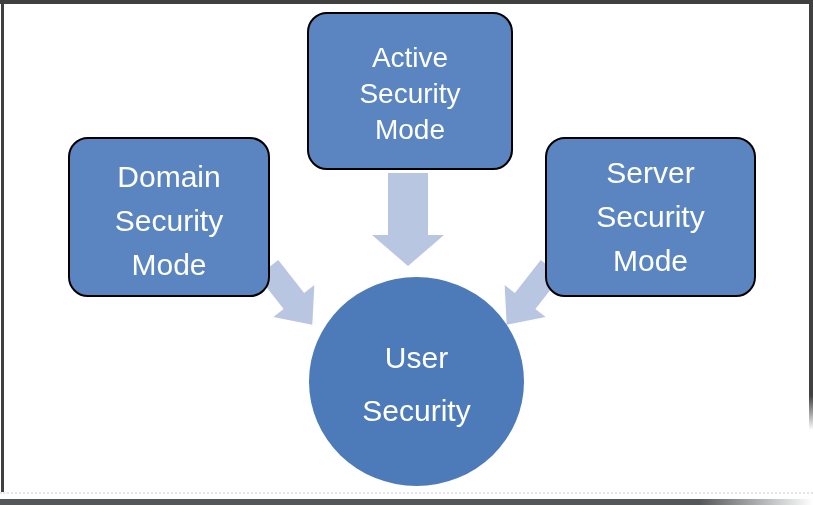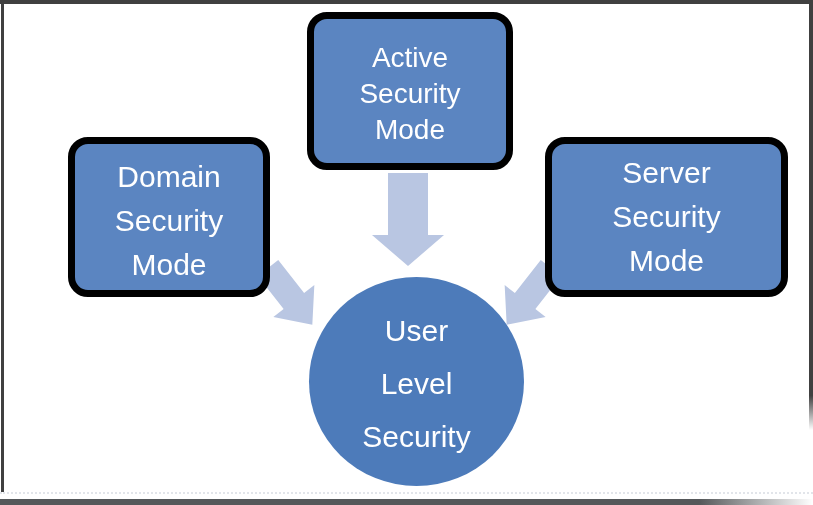--- a/index.html
+++ b/index.html
@@ -15,29 +15,29 @@
   .frame-bottom { position:absolute; left:0; top:499px; width:813px; height:6px;
                   background:linear-gradient(to right,#55585a 0%,#55585a 86%,rgba(85,88,90,0) 100%); }
   .dotted-line  { position:absolute; left:0; top:492px; width:813px; height:0;
                   border-top:2px dotted #e2e5ea; }
 
   
   .arrows { position:absolute; left:0; top:0; z-index:1; }
 
   
   .node {
-    position:absolute; z-index:2; background:#5b85c1; border:7px solid #000000;
+    position:absolute; z-index:2; background:#5b85c1; border:2px solid #000000;
     border-radius:20px; color:#ffffff; box-sizing:border-box;
     display:flex; flex-direction:column; align-items:center; justify-content:center;
     text-align:center;
   }
   .node .line { display:block; }
   #box-domain  { left:68px;  top:137px; width:202px; height:160px; font-size:30px; line-height:44px; padding-top:8px; }
   #box-ad      { left:307px; top:12px;  width:206px; height:158px; font-size:28px; line-height:36px; padding-top:6px; }
-  #box-server  { left:545px; top:137px; width:243px; height:160px; font-size:30px; line-height:44px; }
+  #box-server  { left:545px; top:137px; width:211px; height:160px; font-size:30px; line-height:44px; }
   #circle-center {
     left:309px; top:277px; width:215px; height:209px; border-radius:50%;
     background:#4d7bba; border:none; font-size:30px; line-height:45px; padding-top:4px;gap:8px;
   }
 </style>
 </head>
 <body>
 
 <div class="canvas">
 
@@ -60,21 +60,20 @@
   </div>
 
   <div class="node" id="box-server" style="background: rgb(91, 133, 193); color: rgb(255, 255, 255);">
     <span class="line">Server</span>
     <span class="line">Security</span>
     <span class="line">Mode</span>
   </div>
 
   <div class="node" id="circle-center" style="background: rgb(77, 123, 186); color: rgb(255, 255, 255);">
     <span class="line">User</span>
-    <span class="line">Level</span>
     <span class="line">Security</span>
   </div>
 
   <div class="frame-top"></div>
   <div class="frame-left"></div>
   <div class="frame-right"></div>
   <div class="dotted-line"></div>
   <div class="frame-bottom"></div>
 
 </div>

